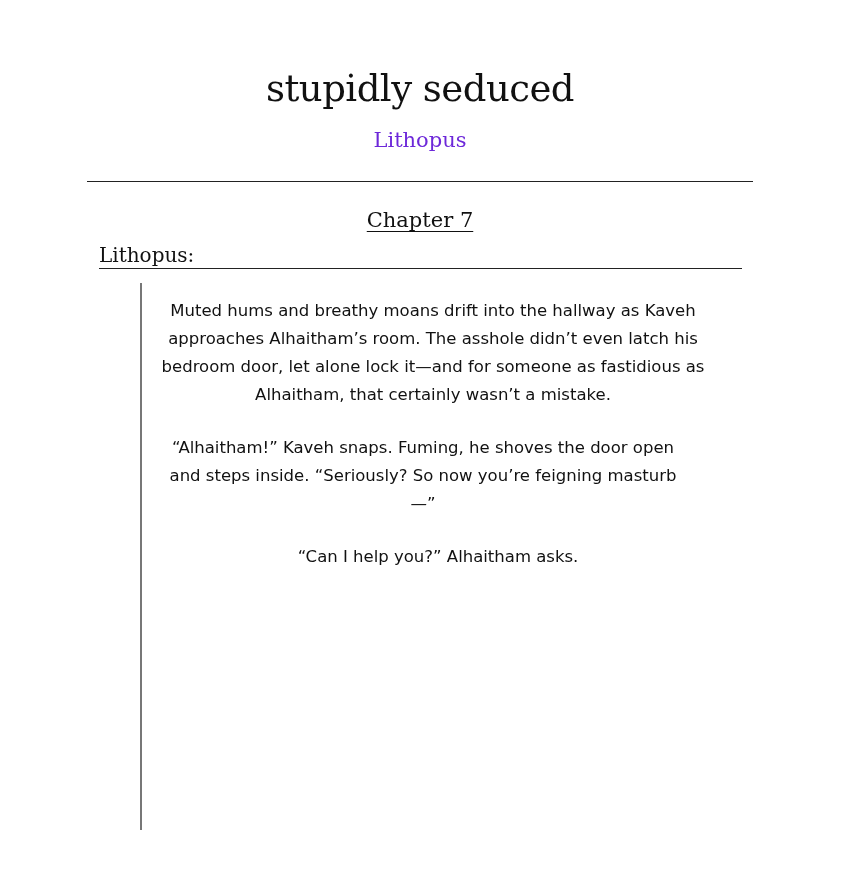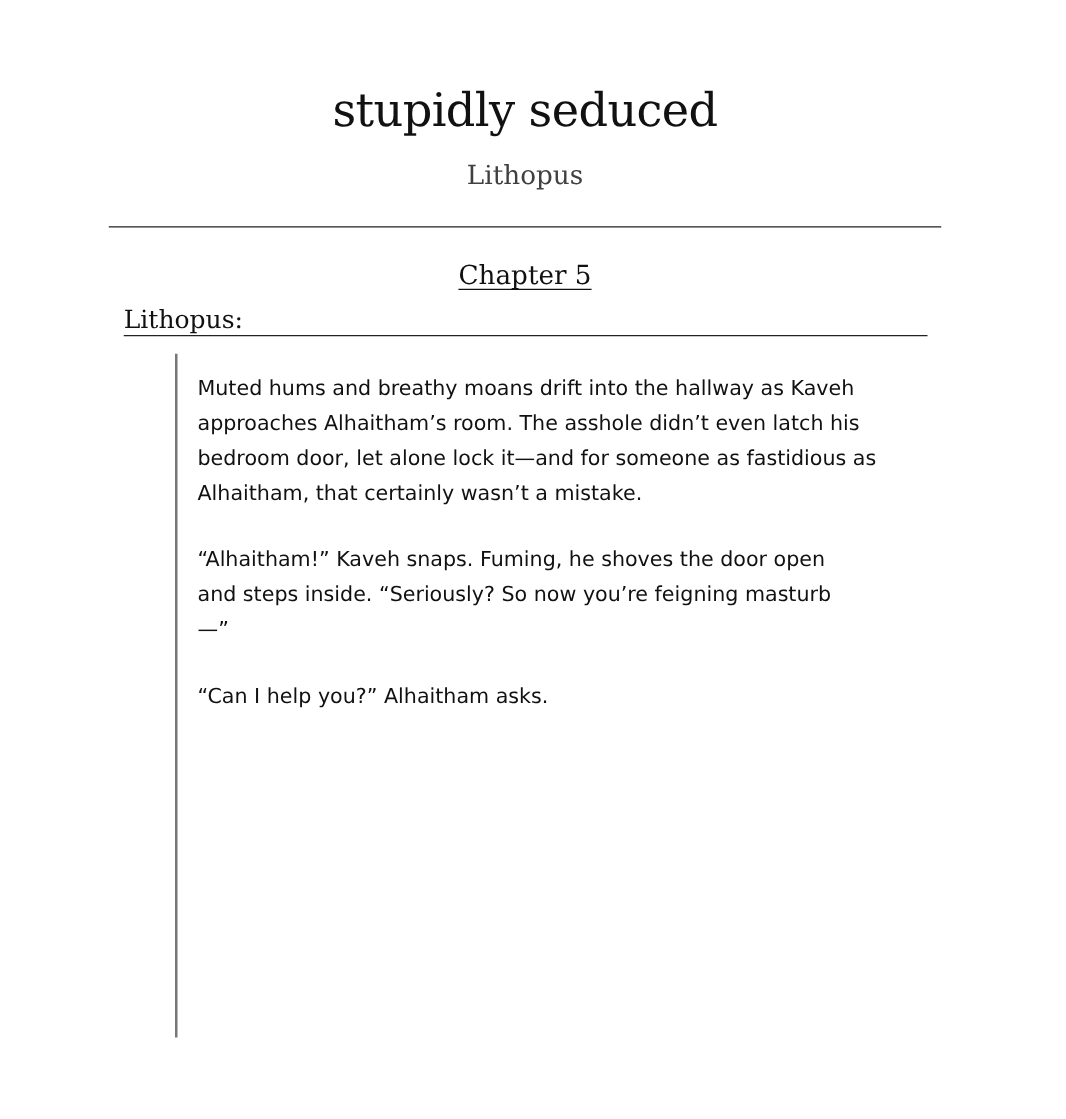--- a/index.html
+++ b/index.html
@@ -4,21 +4,21 @@
   <style>
     html, body { margin: 0; padding: 0; background: #ffffff; }
     body { width: 853px; height: 895px; position: relative; overflow: hidden; color: #111; }
     .title {
       position: absolute; left: 0; width: 840px; top: 64px; text-align: center;
       font-family: "DejaVu Serif", serif; font-size: 37px; line-height: 50px; color: #111;
       letter-spacing: -0.5px;
     }
     .author {
       position: absolute; left: 0; width: 840px; top: 125px; text-align: center;
-      font-family: "DejaVu Serif", serif; font-size: 21px; line-height: 30px; color: #404040;
+      font-family: "DejaVu Serif", serif; font-size: 21px; line-height: 30px; color: #6d28d9;
     }
     .rule {
       position: absolute; left: 87px; top: 181px; width: 666px; height: 0;
       border-top: 1px solid #222;
     }
     .chapter {
       position: absolute; left: 0; width: 840px; top: 205px; text-align: center;
       font-family: "DejaVu Serif", serif; font-size: 21px; line-height: 30px;
     }
     .chapter span { text-decoration: underline; text-underline-offset: 4px; text-decoration-thickness: 1px; }
@@ -28,32 +28,32 @@
       border-bottom: 1.5px solid #222;
     }
     .summary-block {
       position: absolute; left: 140px; top: 283px; width: 580px; height: 547px;
       border-left: 2px solid #777;
     }
     .summary-text {
       position: absolute; left: 16px; top: 14px; width: 560px;
       font-family: "DejaVu Sans", sans-serif; font-size: 16.5px; line-height: 28px; color: #111;
     }
-    .summary-text p { margin: 0 0 25px 0; }
+    .summary-text p { margin: 0 0 25px 0; text-align: center; }
   </style>
 </head>
 <body>
 
 <h1 class="title" style="margin:0;font-weight:normal;">stupidly seduced</h1>
 <div class="author">Lithopus</div>
 
 <div class="rule"></div>
 
 <div class="chapter">
-  <span>Chapter 5</span>
+  <span>Chapter 7</span>
 </div>
 
 <div class="summary-heading">Lithopus:</div>
 
 <div class="summary-block">
   <div class="summary-text">
     <p style="width:550px;">Muted hums and breathy moans drift into the hallway as Kaveh approaches Alhaitham’s room. The asshole didn’t even latch his bedroom door, let alone lock it—and for someone as fastidious as Alhaitham, that certainly wasn’t a mistake.</p>
     <p style="width:530px;">“Alhaitham!” Kaveh snaps. Fuming, he shoves the door open and steps inside. “Seriously? So now you’re feigning masturb—”</p>
     <p>“Can I help you?” Alhaitham asks.</p>
   </div>

